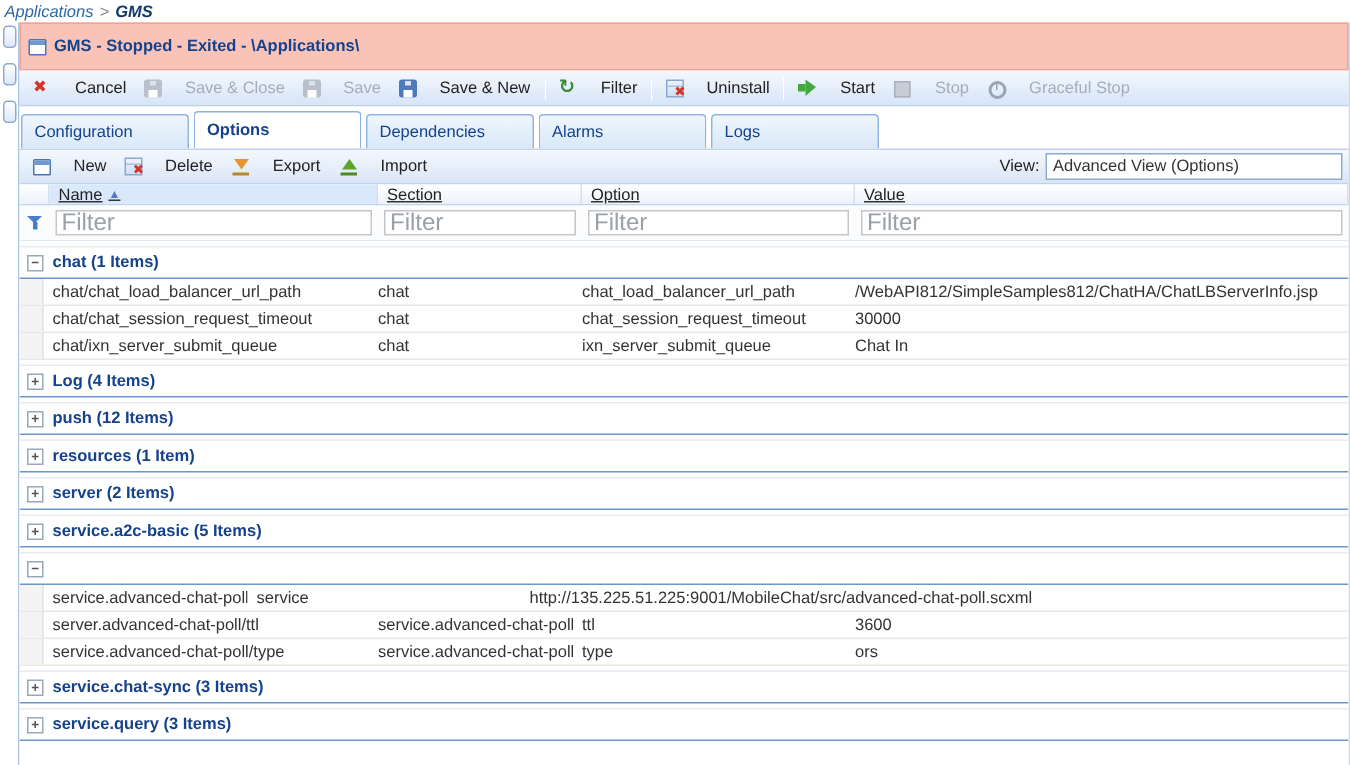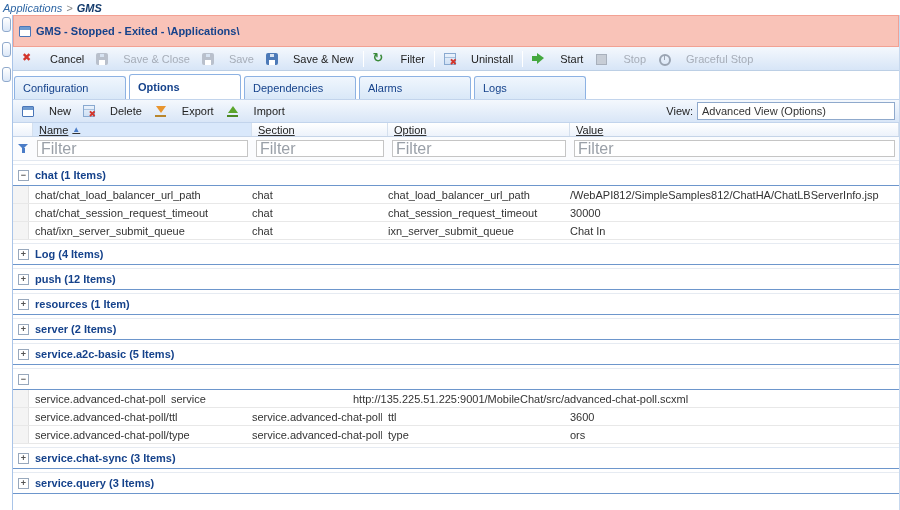--- a/index.html
+++ b/index.html
@@ -301,21 +301,21 @@
           <span class="expander">−</span>
         </div>
         <div class="data-row">
           <span class="d-gutter"></span>
           <span class="d-cell c2">service.advanced-chat-poll</span>
           <span class="d-cell c3">service</span>
           <span class="d-cell c4">http://135.225.51.225:9001/MobileChat/src/advanced-chat-poll.scxml</span>
         </div>
         <div class="data-row">
           <span class="d-gutter"></span>
-          <span class="d-cell c1">service.advanced-chat-poll/ttl</span>
+          <span class="d-cell c1">server.advanced-chat-poll/ttl</span>
           <span class="d-cell c2">service.advanced-chat-poll</span>
           <span class="d-cell c3">ttl</span>
           <span class="d-cell c4">3600</span>
         </div>
         <div class="data-row">
           <span class="d-gutter"></span>
           <span class="d-cell c1">service.advanced-chat-poll/type</span>
           <span class="d-cell c2">service.advanced-chat-poll</span>
           <span class="d-cell c3">type</span>
           <span class="d-cell c4">ors</span>

